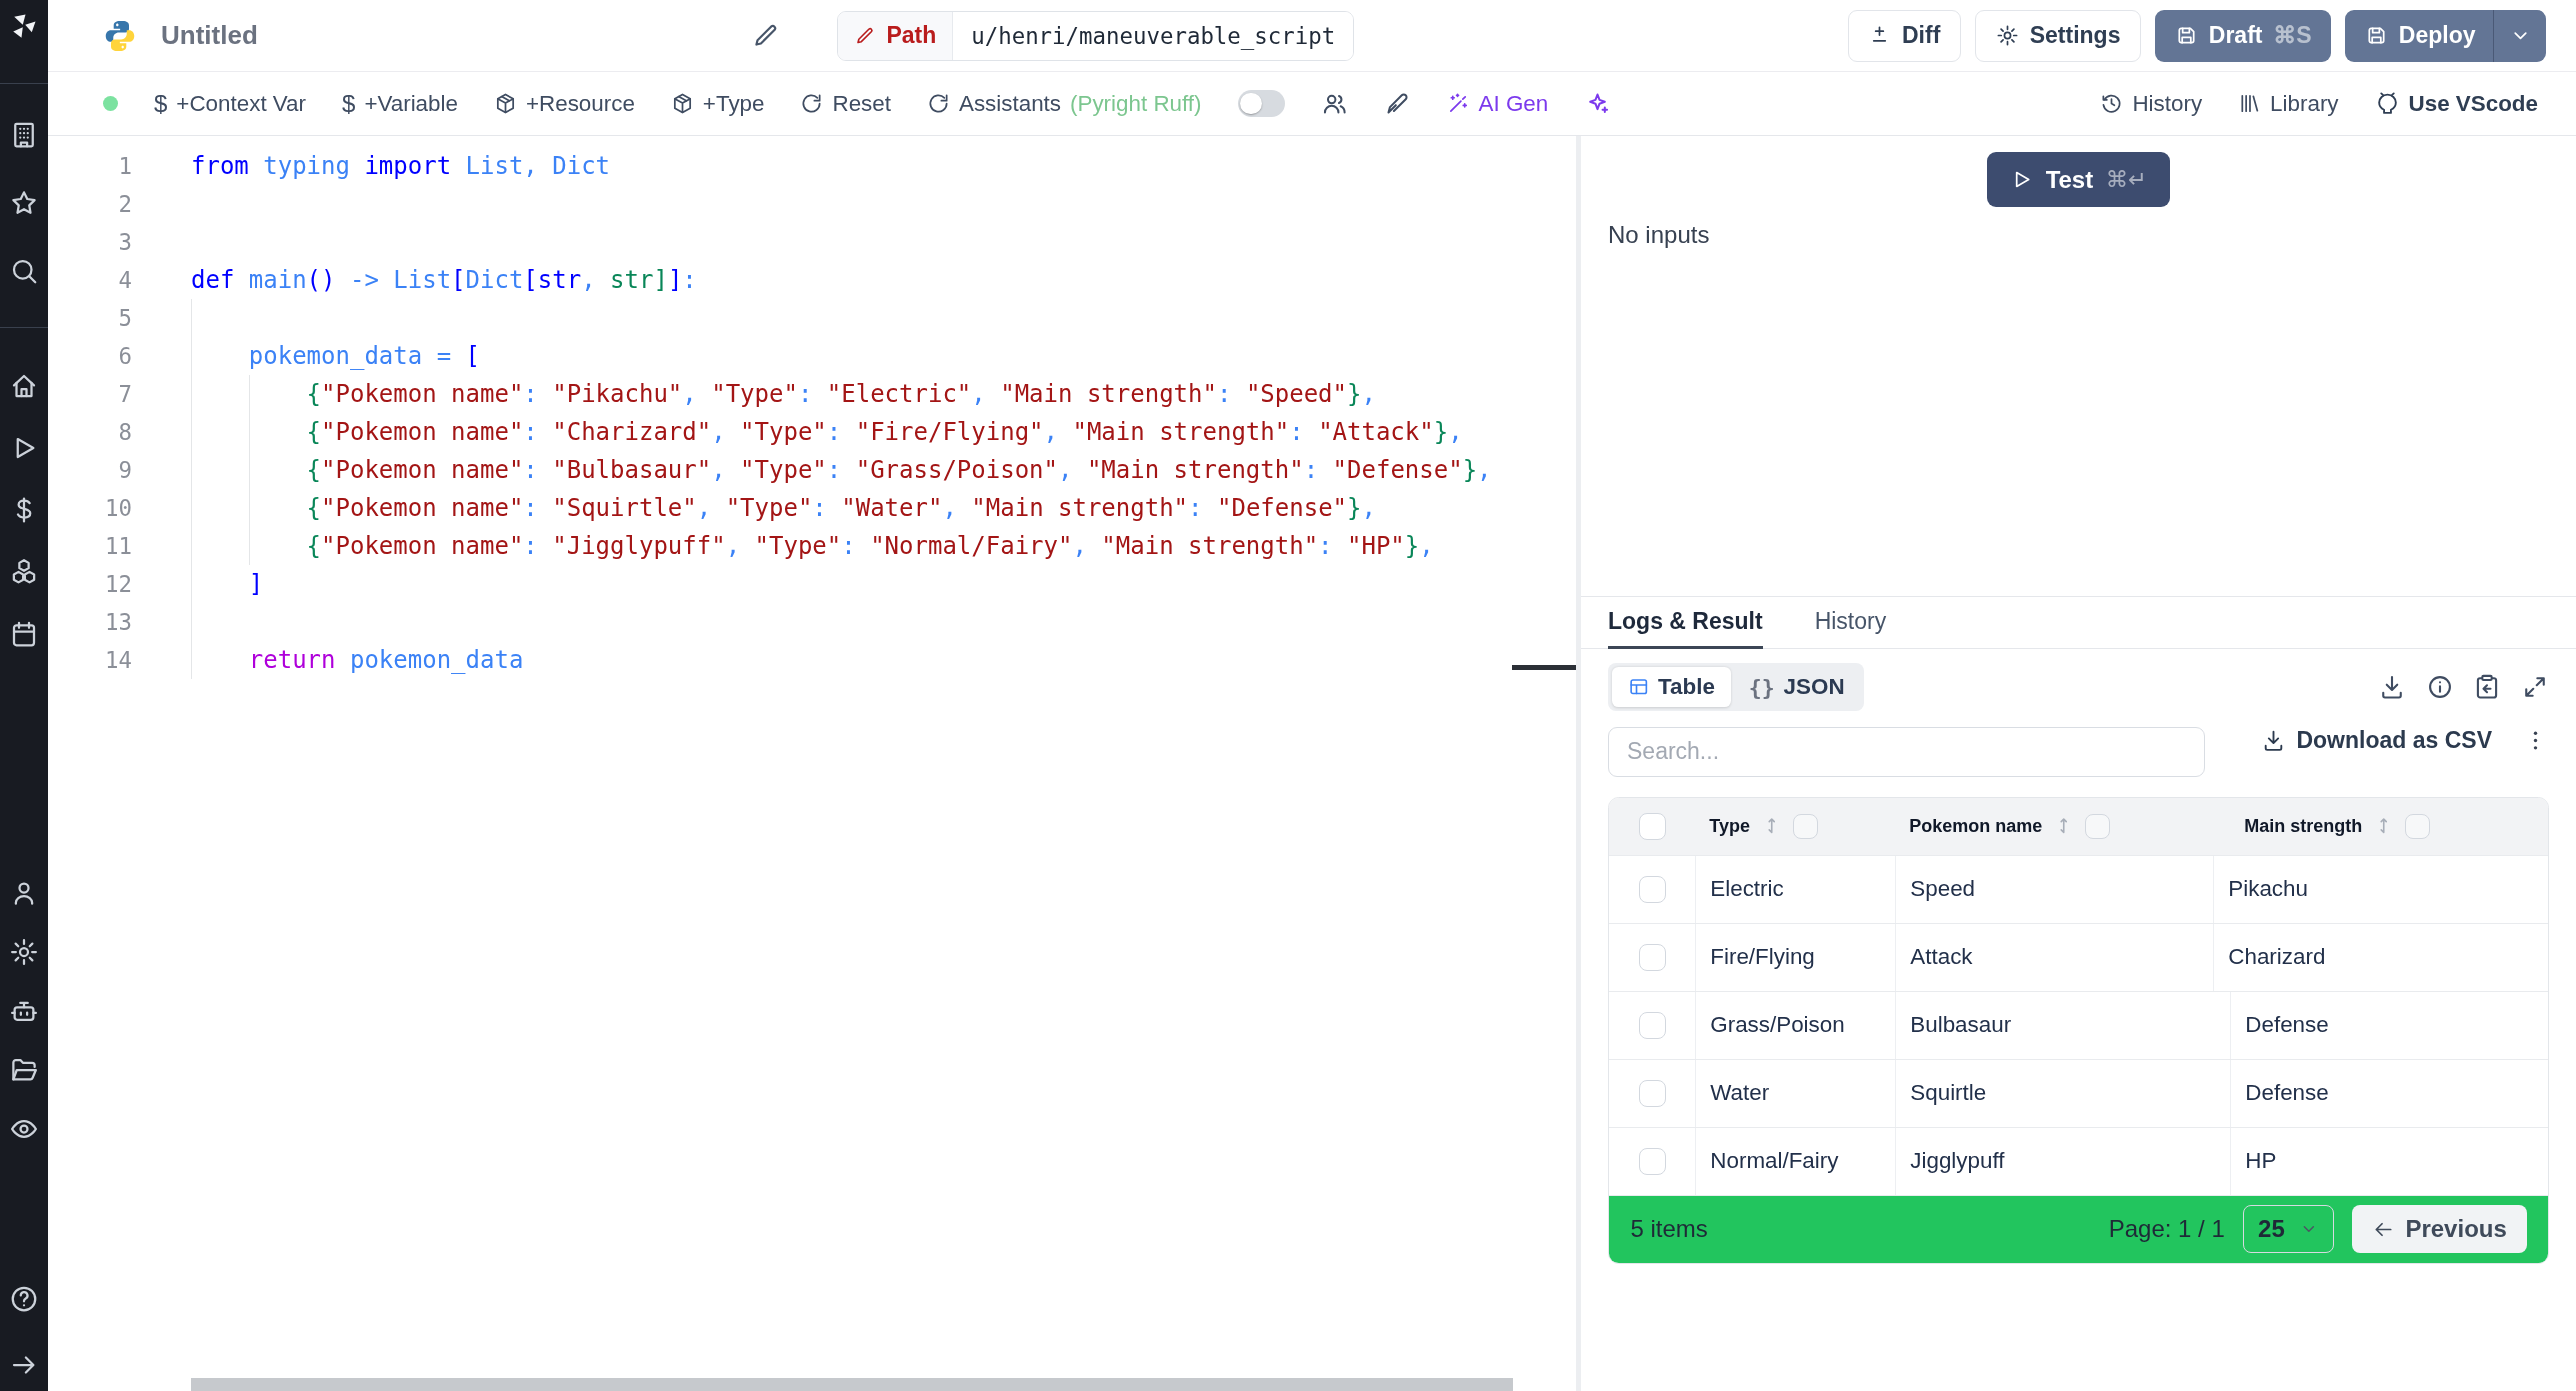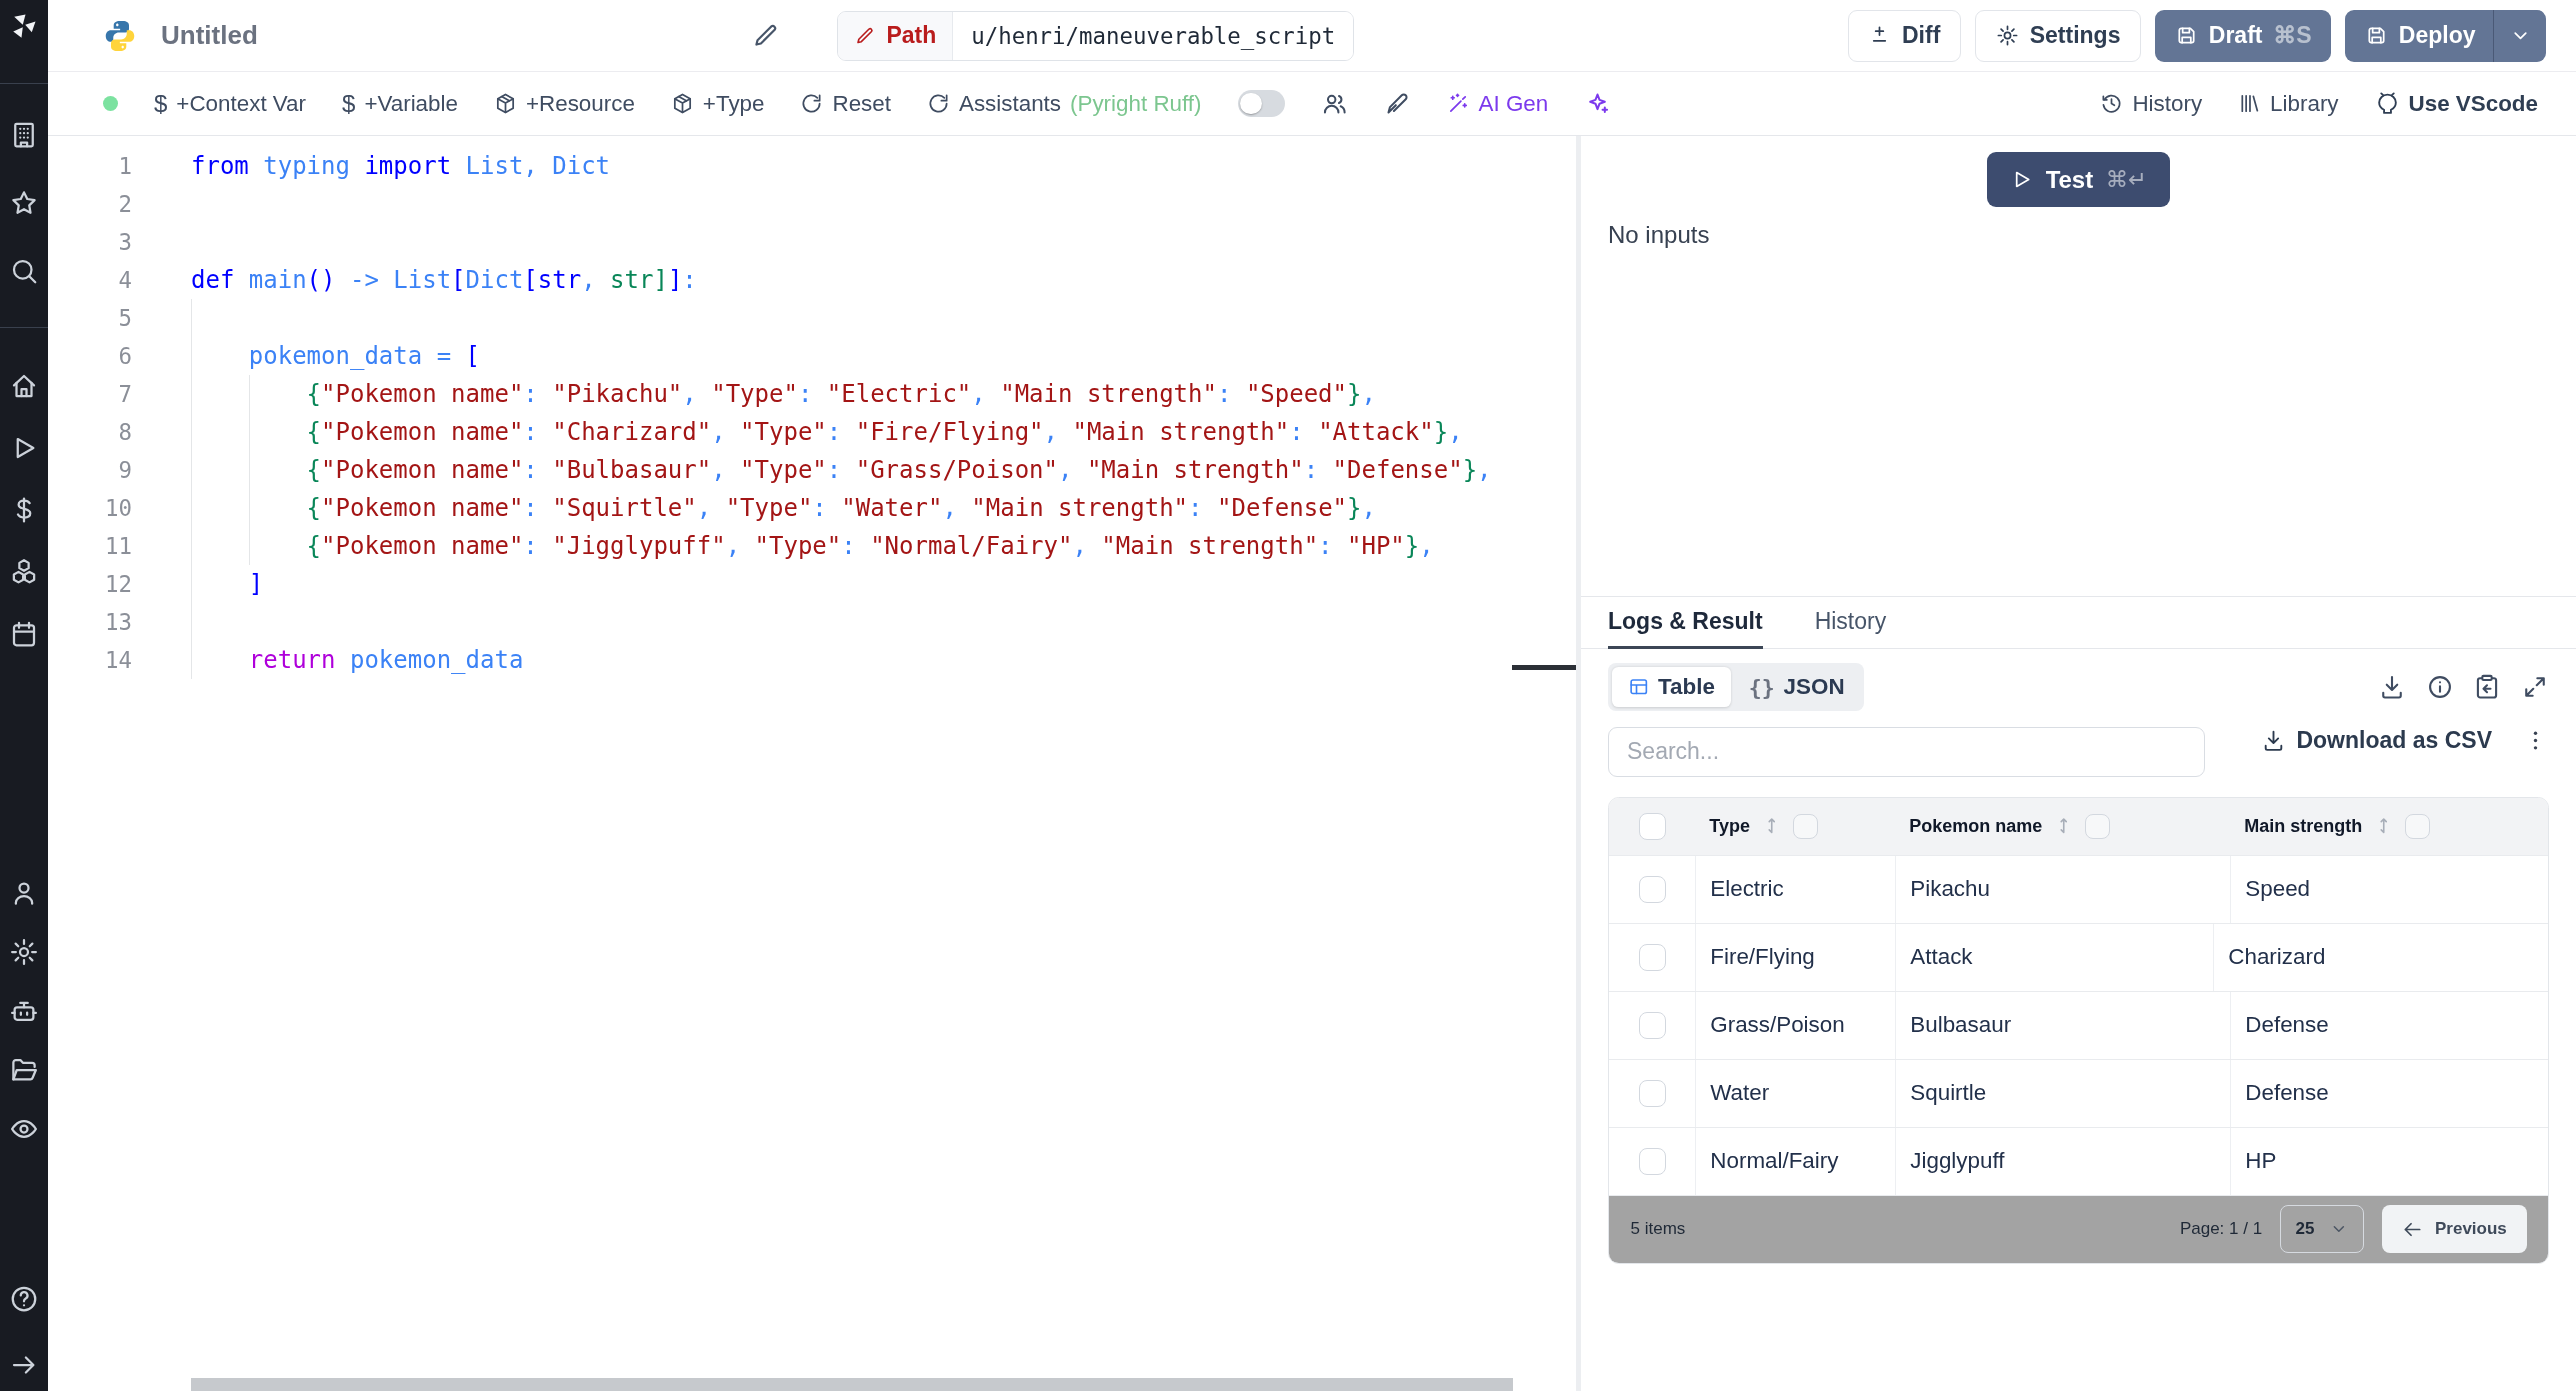--- a/index.html
+++ b/index.html
@@ -133,21 +133,21 @@
   .minicheck{width:25px;height:25px;border:1.8px solid #d3d8df;border-radius:8px;background:#f7f8f9;flex:none;cursor:pointer;}
   .sort-ic{width:21.5px;height:21.5px;color:#a8aeb8;cursor:pointer;}
   .sort-ic svg{width:100%;height:100%;}
   .trow{display:flex;height:68px;align-items:center;border-top:0.9px solid #e9ebee;font-size:22.4px;color:#22304a;background:#fff;}
   .cell{height:100%;display:flex;align-items:center;}
   .cell.c0{width:86px;justify-content:center;}
   .cell.c1{width:200px;padding-left:14.3px;border-left:0.9px solid #edeff2;}
   .cell.c2{width:335px;padding-left:14.3px;border-left:0.9px solid #edeff2;}
   .cell.c3{flex:1;padding-left:14.3px;border-left:0.9px solid #edeff2;}
   .tfoot{display:flex;align-items:center;border-top:0.9px solid #e9ebee;height:68px;padding:0 21.5px;
-         font-size:17px;background:#a3a3a3;color:#1f2937;}
+         font-size:24px;background:#22c55e;color:#1f2937;}
   .foot-right{margin-left:auto;display:flex;align-items:center;gap:18px;}
   .page-label{color:#1f2937;}
   .page-select{display:flex;align-items:center;gap:14.3px;border:0.9px solid #d6dae0;border-radius:8px;height:48px;
                padding:0 14.3px;font-weight:600;cursor:pointer;color:#1f2937;}
   .page-select svg{width:19.7px;height:19.7px;color:#4b5563;}
   .btn-prev{display:flex;align-items:center;gap:10.7px;background:#f1f3f5;border-radius:8px;height:48px;
             padding:0 19.7px;color:#3f4a5a;font-weight:600;cursor:pointer;}
   .btn-prev svg{width:23px;height:23px;}
 </style>
 </head>
@@ -623,22 +623,22 @@
                     </svg></span>
                 <span class="minicheck"></span>
               </div>
             </div>
             <div id="table-body">
                 <div class="trow">
                   <div class="cell c0">
                     <span class="checkbox"></span>
                   </div>
                   <div class="cell c1">Electric</div>
+                  <div class="cell c3">Speed</div>
                   <div class="cell c2">Pikachu</div>
-                  <div class="cell c3">Speed</div>
                 </div>
                 <div class="trow">
                   <div class="cell c0">
                     <span class="checkbox"></span>
                   </div>
                   <div class="cell c1">Fire/Flying</div>
                   <div class="cell c3">Attack</div>
                   <div class="cell c2">Charizard</div>
                 </div>
                 <div class="trow">

